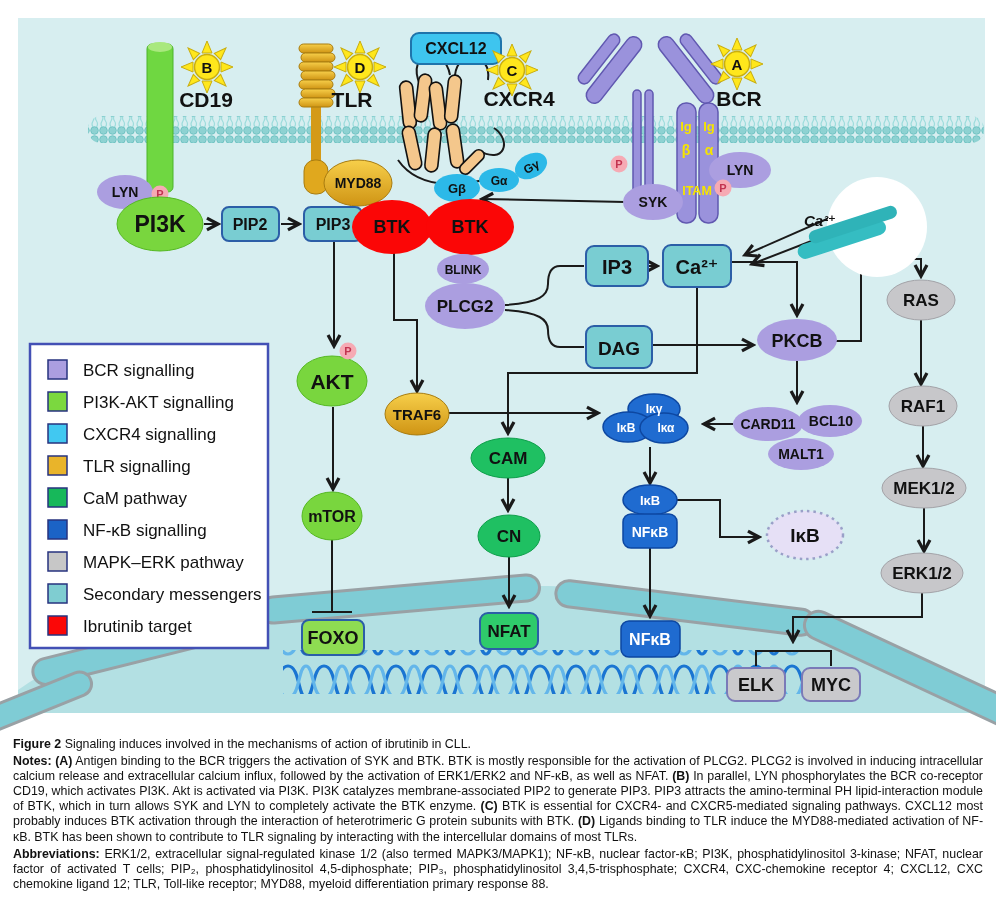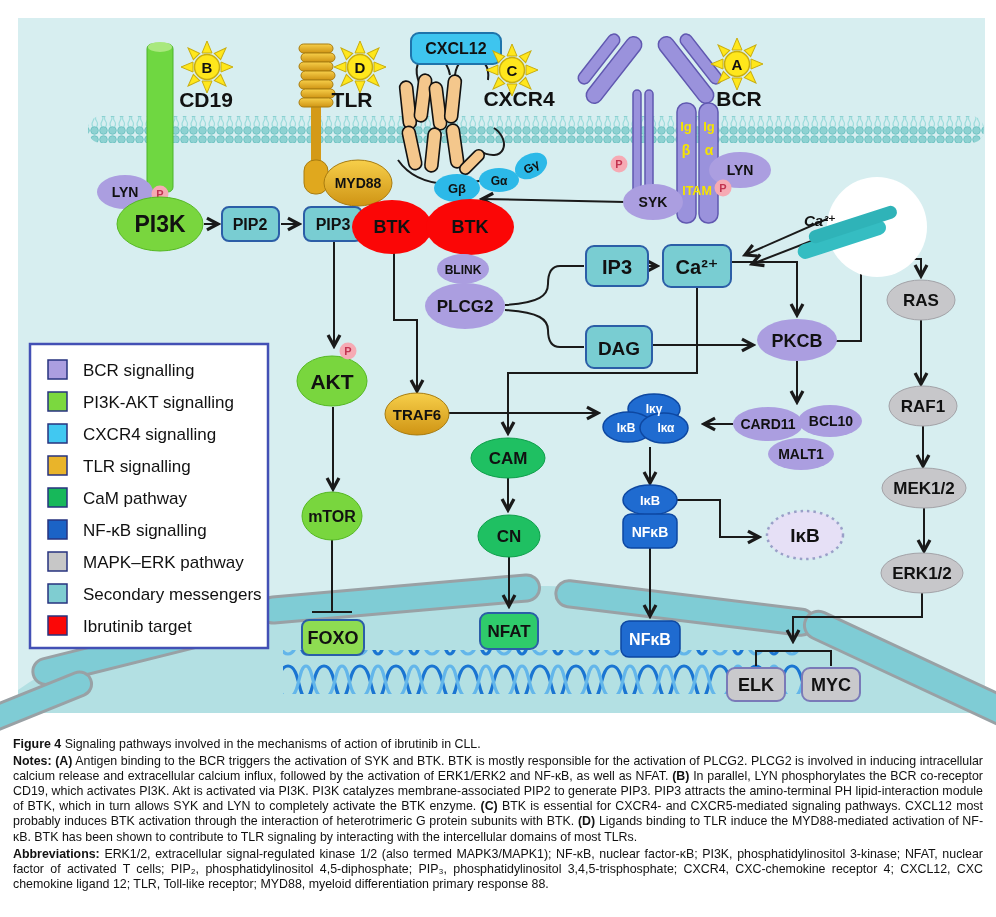--- a/index.html
+++ b/index.html
@@ -450,17 +450,17 @@
       <text x="83" y="600" font-size="17" fill="#111">Secondary messengers</text>
     </g>
     <g>
       <rect x="48" y="616" width="19" height="19" stroke="#27337f" stroke-width="1.5" fill="#fb0707"></rect>
       <text x="83" y="632" font-size="17" fill="#111">Ibrutinib target</text>
     </g>
   </g>
 </svg>
 
 <div class="caption">
-  <p class="fig"><b>Figure 4</b><span> Signaling pathways involved in the mechanisms of action of ibrutinib in CLL.</span></p>
+  <p class="fig"><b>Figure 2</b><span> Signaling induces involved in the mechanisms of action of ibrutinib in CLL.</span></p>
   <p><b>Notes:</b><b> (A)</b><span> Antigen binding to the BCR triggers the activation of SYK and BTK. BTK is mostly responsible for the activation of PLCG2. PLCG2 is involved in inducing intracellular calcium release and extracellular calcium influx, followed by the activation of ERK1/ERK2 and NF-κB, as well as NFAT. </span><b>(B)</b><span> In parallel, LYN phosphorylates the BCR co-receptor CD19, which activates PI3K. Akt is activated via PI3K. PI3K catalyzes membrane-associated PIP2 to generate PIP3. PIP3 attracts the amino-terminal PH lipid-interaction module of BTK, which in turn allows SYK and LYN to completely activate the BTK enzyme. </span><b>(C)</b><span> BTK is essential for CXCR4- and CXCR5-mediated signaling pathways. CXCL12 most probably induces BTK activation through the interaction of heterotrimeric G protein subunits with BTK. </span><b>(D)</b><span> Ligands binding to TLR induce the MYD88-mediated activation of NF-κB. BTK has been shown to contribute to TLR signaling by interacting with the intercellular domains of most TLRs.</span></p>
   <p><b>Abbreviations:</b><span> ERK1/2, extracellular signal-regulated kinase 1/2 (also termed MAPK3/MAPK1); NF-κB, nuclear factor-κB; PI3K, phosphatidylinositol 3-kinase; NFAT, nuclear factor of activated T cells; PIP₂, phosphatidylinositol 4,5-diphosphate; PIP₃, phosphatidylinositol 3,4,5-trisphosphate; CXCR4, CXC-chemokine receptor 4; CXCL12, CXC chemokine ligand 12; TLR, Toll-like receptor; MYD88, myeloid differentiation primary response 88.</span></p>
 </div>
 </div>
 
 </body></html>

